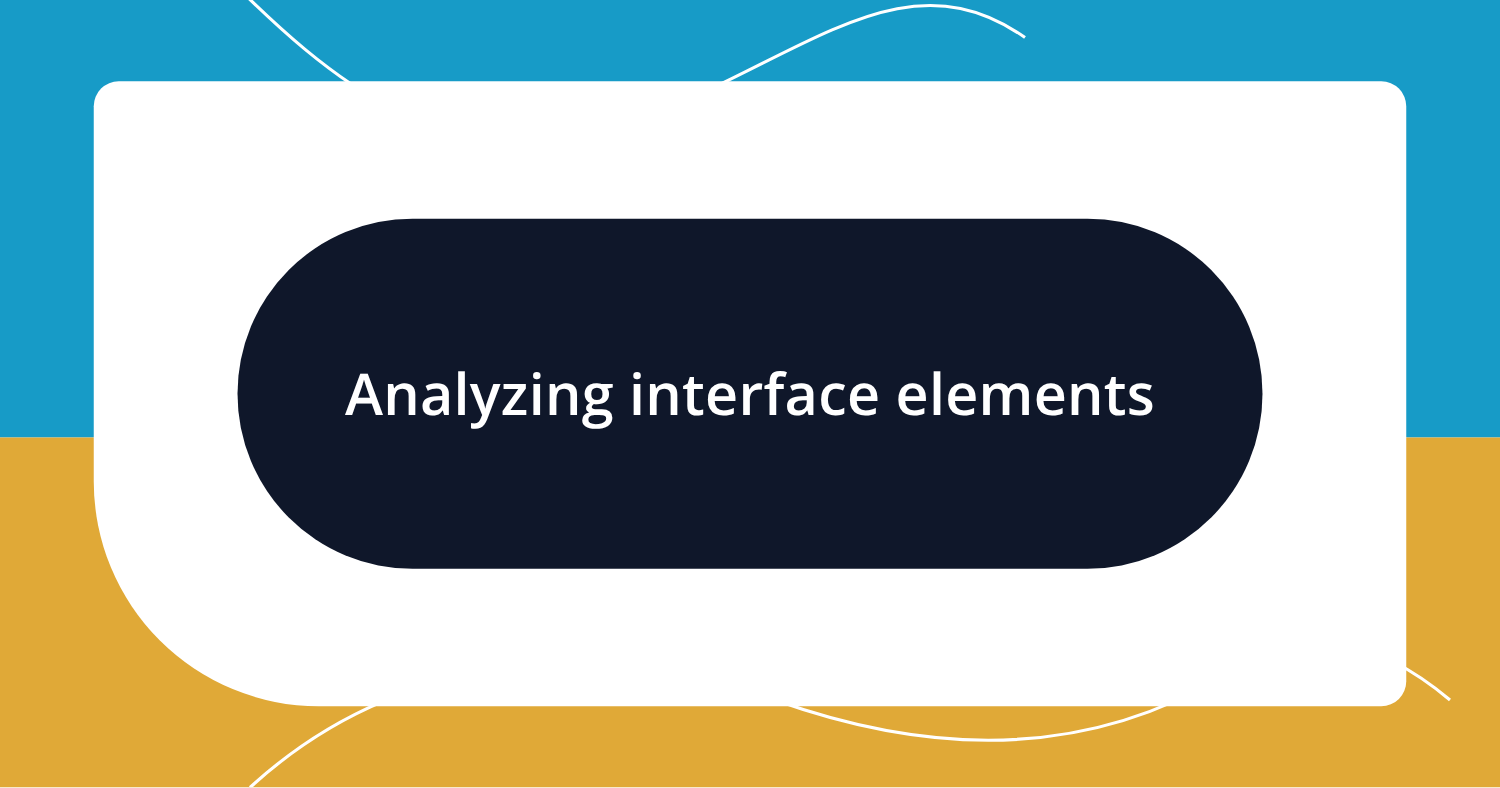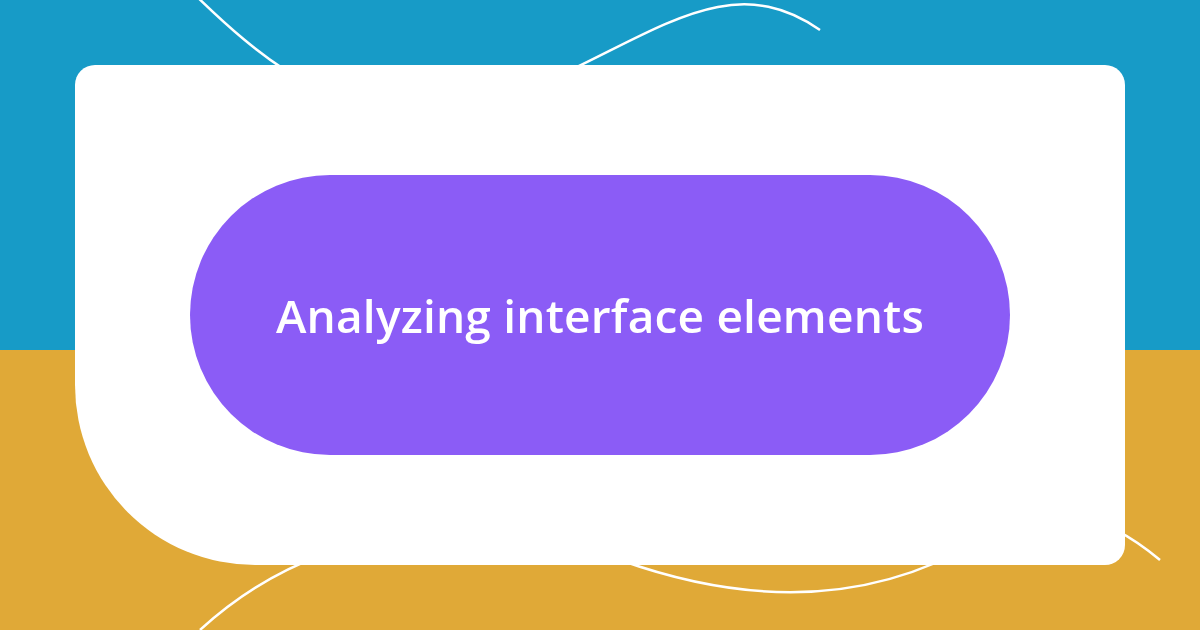--- a/index.html
+++ b/index.html
@@ -42,21 +42,21 @@
       height: 500px;
       background: #ffffff;
       border-radius: 20px 20px 20px 180px;
     }
     .pill {
       position: absolute;
       top: 175px;
       left: 190px;
       width: 820px;
       height: 280px;
-      background: #8b5cf6;
+      background: #0f172a;
       border-radius: 140px;
       display: flex;
       align-items: center;
       justify-content: center;
     }
     .title {
       color: #ffffff;
       font-size: 46px;
       font-weight: 600;
       text-align: center;

